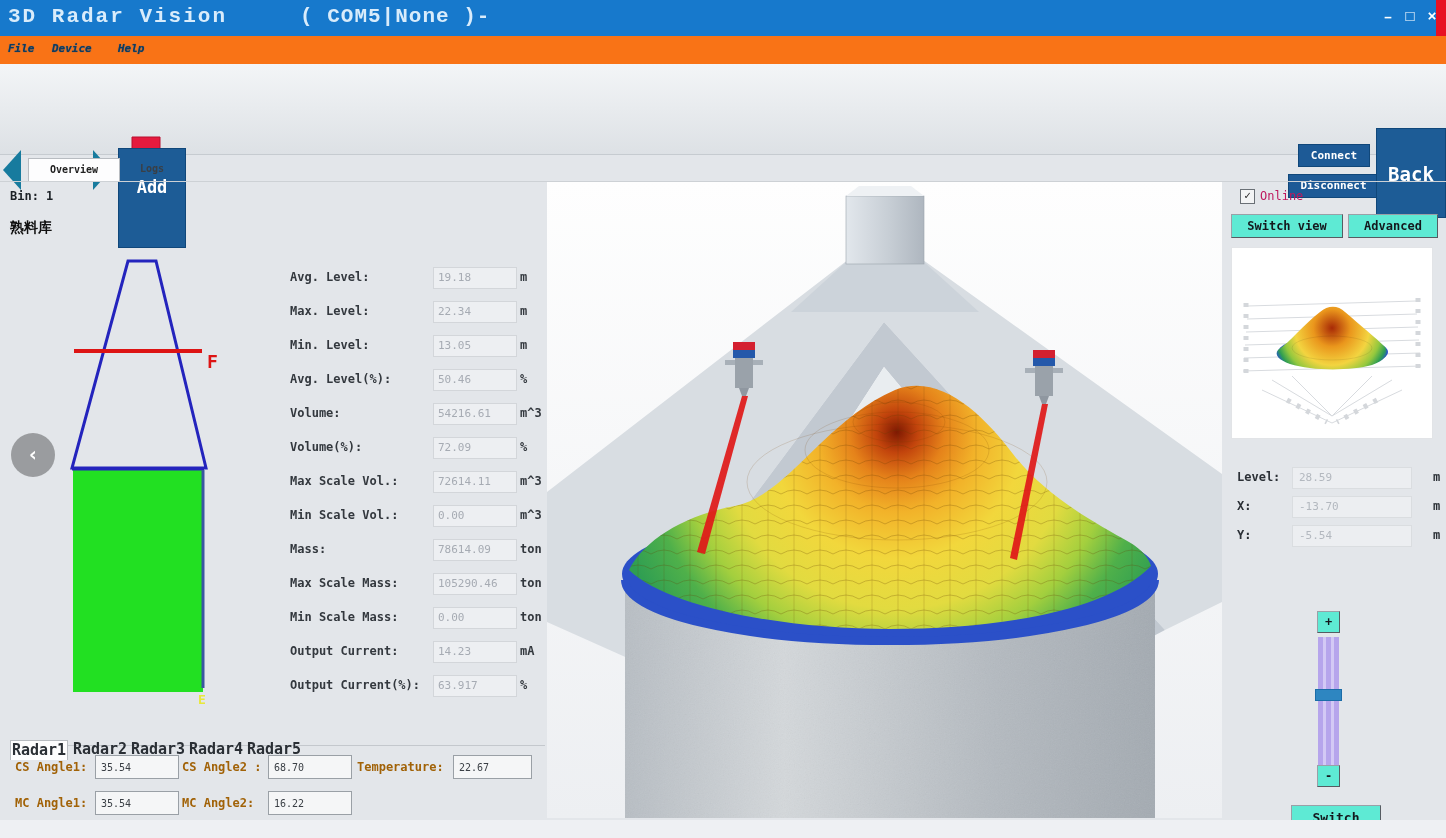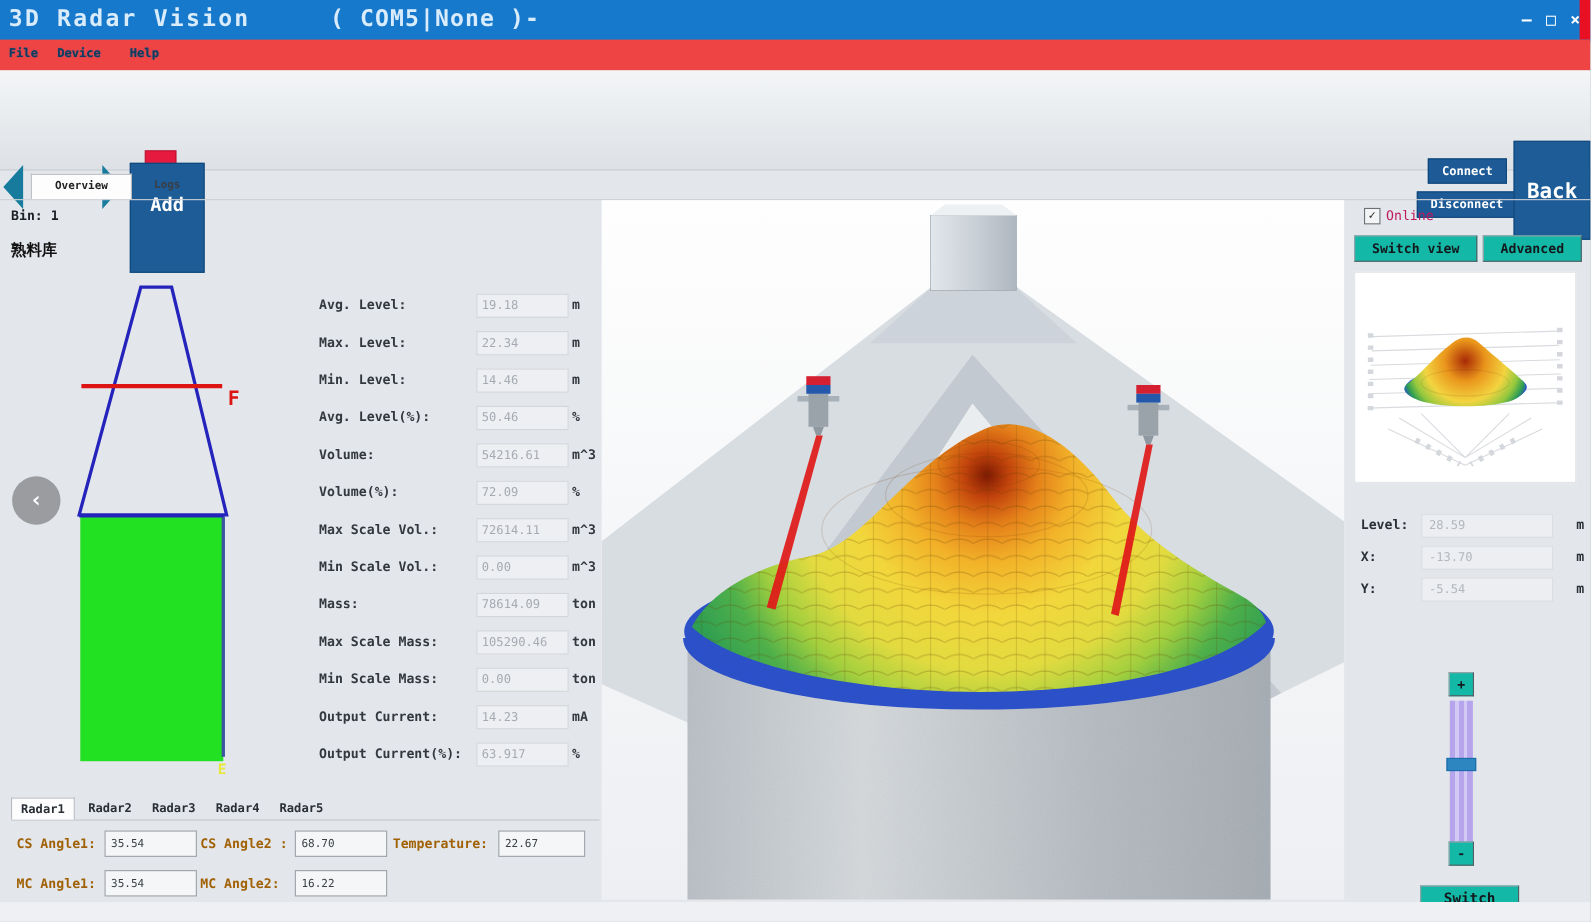--- a/index.html
+++ b/index.html
@@ -1,30 +1,30 @@
 <!DOCTYPE html>
 <html><head>
 <meta charset="utf-8">
 <style>
   html,body{margin:0;padding:0;background:#cfd4d9;}
   #app{position:relative;width:1446px;height:838px;overflow:hidden;background:#e3e6ea;
        font-family:"DejaVu Sans Mono","Liberation Mono",monospace;}
   .abs{position:absolute;}
 
   
-  #titlebar{left:0;top:0;width:1446px;height:39px;background:#1779cc;color:#d9ecfb;}
+  #titlebar{left:0;top:0;width:1446px;height:39px;background:#1779cc;color:#d9ecfb;font-family:Liberation Mono, monospace;}
   #title-main{left:8px;top:5px;font-size:21px;font-weight:bold;letter-spacing:2px;}
   #title-conn{left:300px;top:5px;font-size:21px;font-weight:bold;letter-spacing:1px;}
   .winbtn{top:6px;width:24px;height:24px;color:#fff;font-size:15px;font-weight:bold;
           text-align:center;line-height:24px;cursor:default;}
   #btn-min{left:1376px;} #btn-max{left:1398px;} #btn-close{left:1420px;}
   #close-red{left:1436px;top:0;width:10px;height:36px;background:#e81123;}
 
   
-  #menubar{left:0;top:36px;width:1446px;height:28px;background:#ef4444;}
+  #menubar{left:0;top:36px;width:1446px;height:28px;background:#f97316;font-style:italic;}
   .menu-item{top:6px;font-size:11px;font-weight:bold;color:#123a5c;text-shadow:0 0 1px #1c5c8e;}
   #menu-file{left:8px;} #menu-device{left:52px;} #menu-help{left:118px;}
 
   
   #toolbar{left:0;top:64px;width:1446px;height:90px;
            background:linear-gradient(#f3f5f7,#dde1e5);border-bottom:1px solid #c6cbd0;}
   .nav-arrow{width:0;height:0;border-style:solid;}
   #arrow-left{left:3px;top:86px;border-width:20px 18px 20px 0;border-color:transparent #177b9e transparent transparent;}
   #arrow-right{left:93px;top:86px;border-width:20px 0 20px 18px;border-color:transparent transparent transparent #177b9e;}
   #bin-shield{left:131px;top:72px;}
@@ -52,36 +52,36 @@
 
   
   .mrow{left:0;width:545px;height:22px;}
   .mlabel{position:absolute;left:290px;top:0;font-size:12px;font-weight:bold;color:#33383e;white-space:nowrap;}
   .mval{position:absolute;left:433px;top:-3px;width:78px;height:15px;background:#edeff2;
         border:1px solid #d3d6da;font-size:11px;color:#a6abb3;padding:3px 0 2px 4px;}
   .munit{position:absolute;left:520px;top:0;font-size:12px;font-weight:bold;color:#33383e;white-space:nowrap;}
 
   
   #radar-tabstrip{left:10px;top:724px;width:535px;height:21px;border-bottom:1px solid #c4c8cd;}
-  .rtab{top:1px;height:19px;width:56px;font-size:11px;font-weight:bold;text-align:center;line-height:19px;color:#2a2f35;}
+  .rtab{top:16px;height:19px;width:56px;font-size:15px;font-weight:bold;text-align:center;line-height:19px;color:#2a2f35;}
   #rtab-0{left:0;background:#fdfdfe;border:1px solid #b8bcc1;border-bottom:none;}
   #rtab-1{left:62px;} #rtab-2{left:120px;} #rtab-3{left:178px;} #rtab-4{left:236px;}
   .flabel{font-size:12px;font-weight:bold;color:#a16207;white-space:nowrap;}
   .finput{background:#f5f6f7;border:1px solid #9aa0a6;font-family:inherit;font-size:10px;color:#3a3f45;
           padding:0 0 0 5px;box-sizing:border-box;height:24px;}
 
   
   #view3d{left:547px;top:182px;width:675px;height:636px;background:linear-gradient(#fefefe,#edeff2);}
 
   
   #online-row{left:1240px;top:188px;height:16px;}
   #online-box{position:absolute;left:0;top:1px;width:13px;height:13px;background:#f3f4f5;
       border:1px solid #6a7076;font-size:11px;line-height:12px;text-align:center;color:#222;}
   #online-label{position:absolute;left:20px;top:1px;font-size:12px;color:#be185d;}
-  .btn3d{background:#14b8a6;border:1px solid #9aa0a7;border-right-color:#565c62;border-bottom-color:#565c62;
+  .btn3d{background:#5eead4;border:1px solid #9aa0a7;border-right-color:#565c62;border-bottom-color:#565c62;
          font-family:inherit;font-weight:bold;color:#14181d;text-align:center;box-sizing:border-box;}
   #btn-switch{left:1231px;top:214px;width:112px;height:24px;font-size:12px;line-height:22px;}
   #btn-advanced{left:1348px;top:214px;width:90px;height:24px;font-size:12px;line-height:22px;}
   #preview-box{left:1231px;top:247px;width:200px;height:190px;background:#fff;border:1px solid #e2e4e7;}
   .rorow{left:1237px;width:209px;height:24px;}
   .rolabel{position:absolute;left:0;top:3px;font-size:12px;font-weight:bold;color:#2b3036;}
   .roval{position:absolute;left:55px;top:0;width:112px;height:14px;background:#eceef1;
          border:1px solid #dadde0;font-size:11px;color:#b3b8bf;padding:3px 0 3px 6px;}
   .rounit{position:absolute;left:196px;top:3px;font-size:12px;font-weight:bold;color:#2b3036;}
   #zoom-plus{left:1317px;top:611px;width:23px;height:22px;font-size:12px;line-height:20px;}
@@ -150,21 +150,21 @@
     <div class="mval">19.18</div>
     <div class="munit">m</div>
   </div>
   <div class="abs mrow" style="top:304px">
     <div class="mlabel">Max. Level:</div>
     <div class="mval">22.34</div>
     <div class="munit">m</div>
   </div>
   <div class="abs mrow" style="top:338px">
     <div class="mlabel">Min. Level:</div>
-    <div class="mval">14.46</div>
+    <div class="mval">13.05</div>
     <div class="munit">m</div>
   </div>
   <div class="abs mrow" style="top:372px">
     <div class="mlabel">Avg. Level(%):</div>
     <div class="mval">50.46</div>
     <div class="munit">%</div>
   </div>
   <div class="abs mrow" style="top:406px">
     <div class="mlabel">Volume:</div>
     <div class="mval">54216.61</div>

